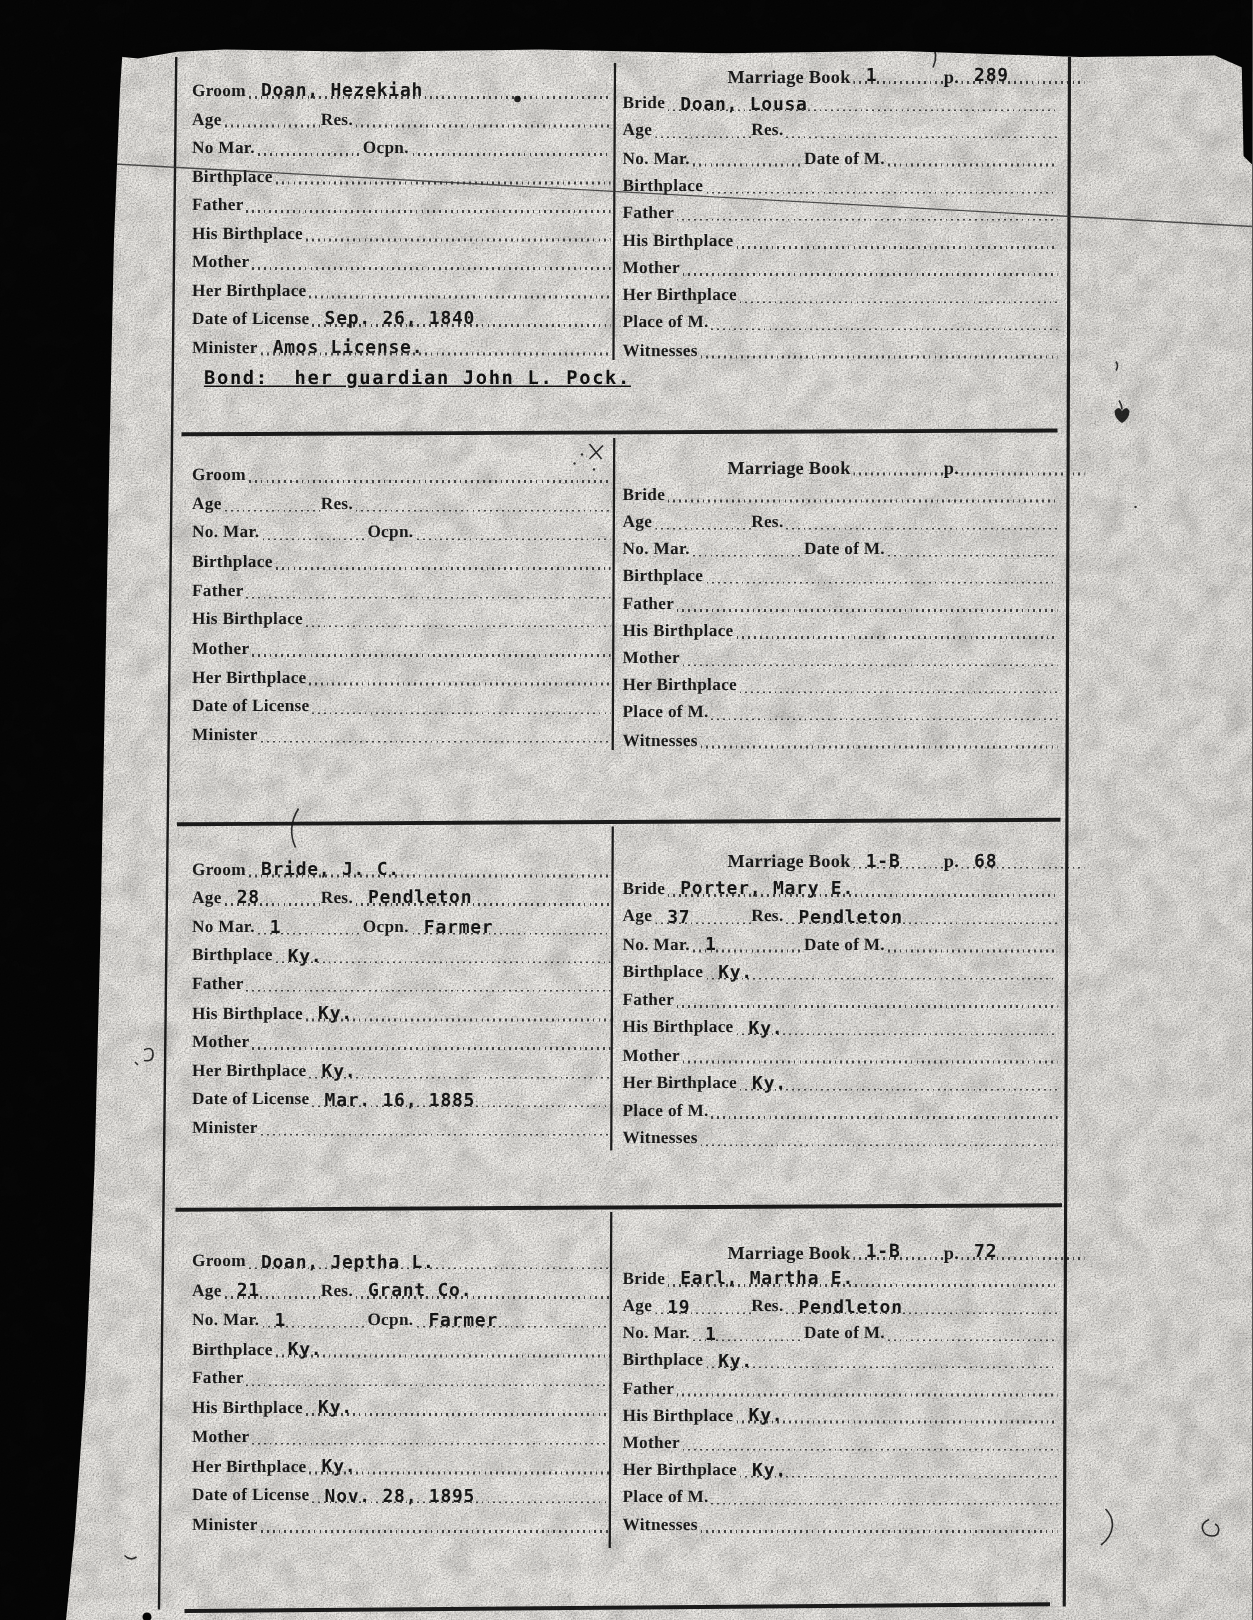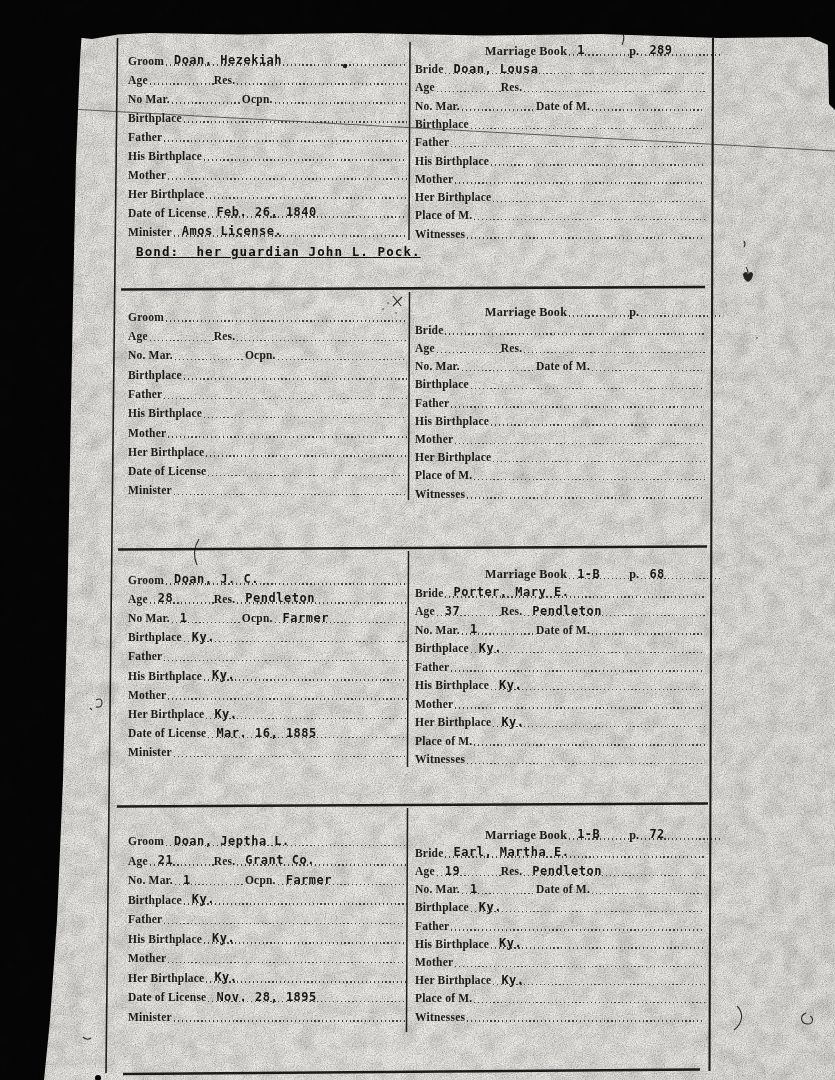--- a/index.html
+++ b/index.html
@@ -62,21 +62,21 @@
           <div class="row">
             <span class="lbl">Mother</span>
             <span class="val fill"></span>
           </div>
           <div class="row">
             <span class="lbl">Her Birthplace</span>
             <span class="val fill"></span>
           </div>
           <div class="row">
             <span class="lbl">Date of License</span>
-            <span class="val fill">Feb. 26, 1840</span>
+            <span class="val fill">Sep. 26, 1840</span>
           </div>
           <div class="row">
             <span class="lbl">Minister</span>
             <span class="val fill">Amos License.</span>
           </div>
         </div>
         <div class="col" style="left: 297px; width: 290px; padding-top: 4px; --rh: 18.3px;">
           <div class="row mbrow">
             <span class="lbl">Marriage Book</span>
             <span class="val w48">1</span>
@@ -227,21 +227,21 @@
           <div class="row">
             <span class="lbl">Witnesses</span>
             <span class="val fill"></span>
           </div>
         </div>
       </div>
       <div class="block" style="top: 548px; left: 118px; width: 594px; height: 257px;">
         <div class="col" style="left: 10px; width: 279px; padding-top: 22px; --rh: 19.2px;">
           <div class="row">
             <span class="lbl">Groom</span>
-            <span class="val fill">Doan, J. C.</span>
+            <span class="val fill">Bride, J. C.</span>
           </div>
           <div class="row">
             <span class="lbl">Age</span>
             <span class="val w52">28</span>
             <span class="lbl">Res.</span>
             <span class="val fill">Pendleton</span>
           </div>
           <div class="row">
             <span class="lbl">No Mar.</span>
             <span class="val w58">1</span>

